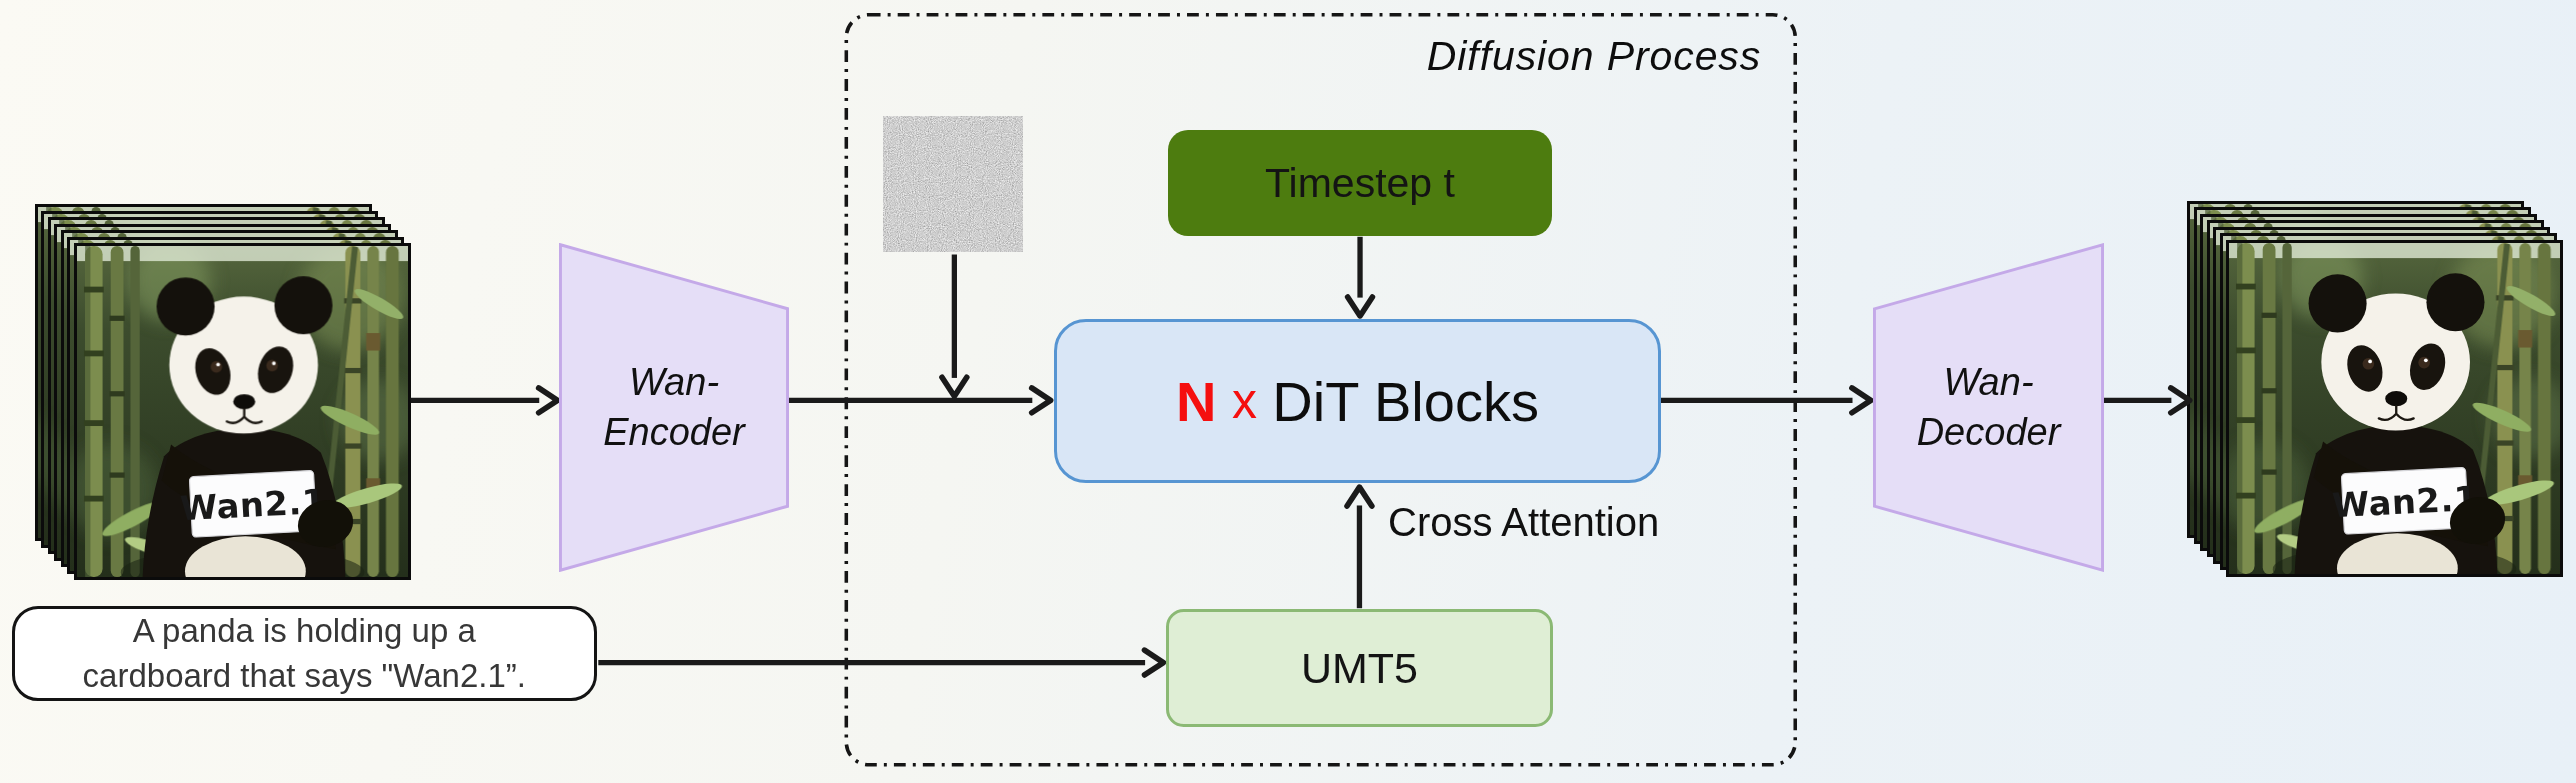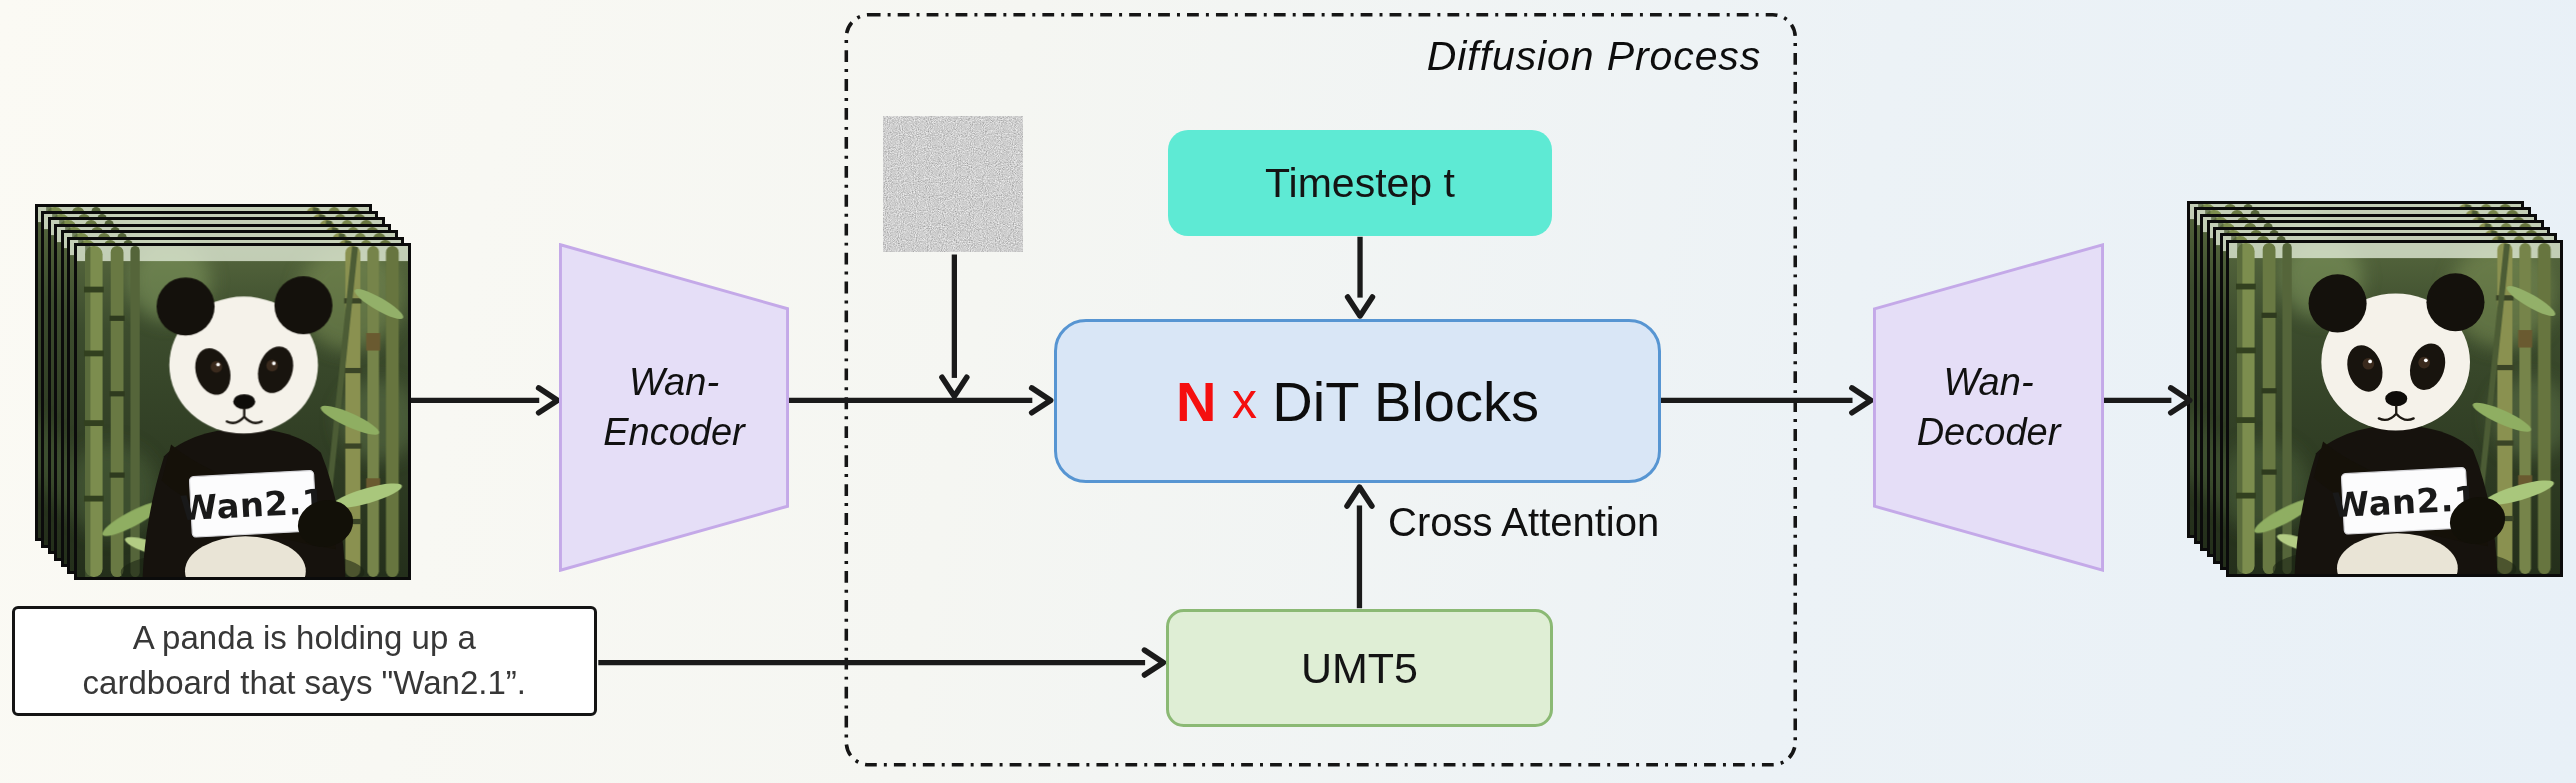--- a/index.html
+++ b/index.html
@@ -16,37 +16,37 @@
   
   .diff-title{
     left:1388px;top:33px;width:412px;
     text-align:center;font-size:41px;font-style:italic;
     letter-spacing:0.9px;color:#0d0d0d;white-space:nowrap;
   }
   
   .node{display:flex;align-items:center;justify-content:center;text-align:center;box-sizing:border-box;}
   .timestep-box{
     left:1168px;top:130px;width:384px;height:106px;
-    background:#5eead4;border-radius:20px;font-size:41px;color:#141414;
+    background:#4d7c0f;border-radius:20px;font-size:41px;color:#141414;
   }
   .dit-box{
     left:1054px;top:319px;width:607px;height:164px;
     background:#d9e6f6;border:3px solid #5795d2;border-radius:32px;
     font-size:56px;color:#0d0d0d;white-space:nowrap;
   }
   .dit-box .n{color:#f50f0f;font-weight:bold;margin-right:15.4px;}
   .dit-box .x{color:#f50f0f;font-size:50px;margin-right:15.4px;}
   .umt5-box{
     left:1166px;top:609px;width:387px;height:118px;
     background:#dfeed5;border:3px solid #8bb974;border-radius:17.7px;
     font-size:43px;color:#141414;
   }
   .prompt-box{
-    left:11.8px;top:606px;width:585px;height:110px;
-    background:#ffffff;border:3.5px solid #141414;border-radius:6px;
+    left:11.8px;top:606px;width:585px;height:95px;
+    background:#ffffff;border:3.5px solid #141414;border-radius:26px;
     flex-direction:column;font-size:33px;line-height:1.35;color:#373737;
   }
   .cross-label{
     left:1388px;top:500px;font-size:40px;color:#101010;white-space:nowrap;
   }
   
   .trap-label{
     display:flex;align-items:center;justify-content:center;text-align:center;
     font-size:38px;line-height:1.3;color:#111;font-style:italic;
   }

